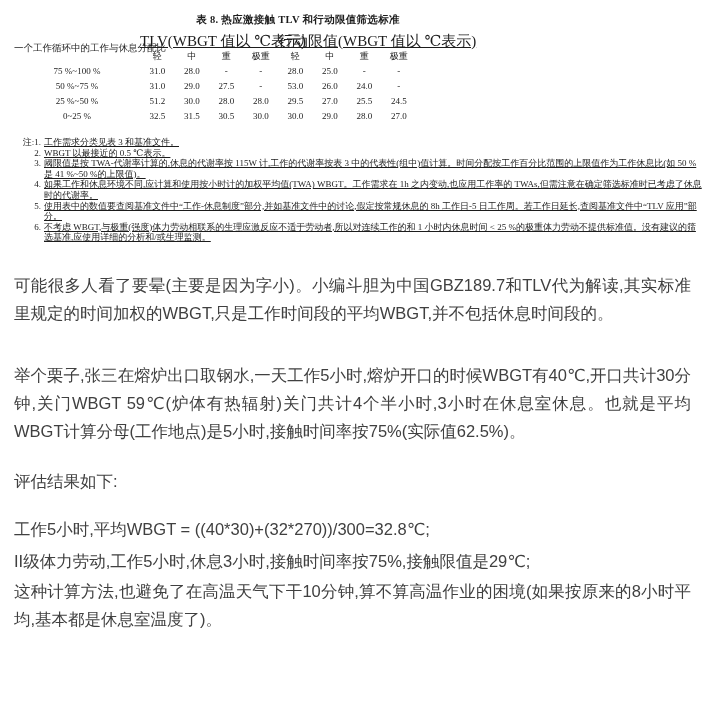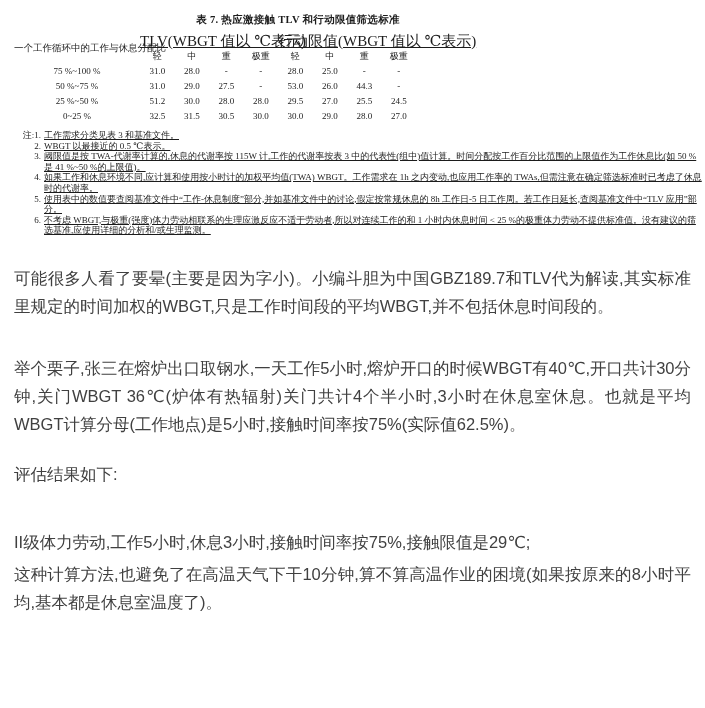--- a/index.html
+++ b/index.html
@@ -39,21 +39,21 @@
     line-height:14px;
     white-space:nowrap;
     overflow:visible;
   }
   .grid .row-header { font-size:9.5px; vertical-align:middle; text-align:center; }
   .grid .group-header { font-size:15px;text-decoration:underline; }
   .grid thead tr { height:15px; }
   .grid tbody tr { height:15px; }
 
   .notes {
-    margin-top:7px;
+    margin-top:14px;
     width:690px;
     font-size:9px;
     line-height:10.6px;
     color:#1c1c1c;
   }
   .note { display:flex; }
   .note-num { flex:none; width:27px; text-align:right; padding-right:3px; white-space:nowrap; }
   .note-text { flex:1;text-decoration:underline; }
 
   
@@ -62,33 +62,33 @@
     font-family:"Liberation Sans","DejaVu Sans",sans-serif;
     font-size:16.5px;
     line-height:28px;
     color:#404040;
     text-align:justify;
     text-justify:inter-ideograph;
   }
   .article p { margin:0 0 24px 0; }
   .article p:nth-of-type(1) { margin-bottom:34px; }
   .article p:nth-of-type(2) { margin-bottom:22px; }
-  .article p:nth-of-type(3) { margin-bottom:40px; }
+  .article p:nth-of-type(3) { margin-bottom:20px; }
   .article p:nth-of-type(4) { margin-bottom:4px; }
   .article p:nth-of-type(5) { margin-bottom:2px; }
   .article p:nth-of-type(6) { margin-bottom:20px; }
   .article p:nth-of-type(7) { margin-bottom:0; }
 </style>
 </head>
 <body>
 
 <div class="page">
 
   <div class="fig">
-    <div class="fig-title">表 7. 热应激接触 TLV 和行动限值筛选标准</div>
+    <div class="fig-title">表 8. 热应激接触 TLV 和行动限值筛选标准</div>
 
     <table class="grid">
       <colgroup>
         <col style="width:126px">
         <col style="width:34.5px">
           <col style="width:34.5px">
           <col style="width:34.5px">
           <col style="width:34.5px">
         <col style="width:34.5px">
           <col style="width:34.5px">
@@ -125,21 +125,21 @@
             <td>-</td>
           </tr>
           <tr>
             <td>50 %~75 %</td>
             <td>31.0</td>
             <td>29.0</td>
             <td>27.5</td>
             <td>-</td>
             <td>53.0</td>
             <td>26.0</td>
-            <td>44.3</td>
+            <td>24.0</td>
             <td>-</td>
           </tr>
           <tr>
             <td>25 %~50 %</td>
             <td>51.2</td>
             <td>30.0</td>
             <td>28.0</td>
             <td>28.0</td>
             <td>29.5</td>
             <td>27.0</td>
@@ -183,19 +183,20 @@
         </div>
         <div class="note">
           <span class="note-num">6.</span>
           <span class="note-text">不考虑 WBGT,与极重(强度)体力劳动相联系的生理应激反应不适于劳动者,所以对连续工作的和 1 小时内休息时间 &lt; 25 %的极重体力劳动不提供标准值。没有建议的筛选基准,应使用详细的分析和/或生理监测。</span>
         </div>
       </div>
   </div>
 
   <div class="article" id="article-body">
       <p>可能很多人看了要晕(主要是因为字小)。小编斗胆为中国GBZ189.7和TLV代为解读,其实标准里规定的时间加权的WBGT,只是工作时间段的平均WBGT,并不包括休息时间段的。</p>
-      <p>举个栗子,张三在熔炉出口取钢水,一天工作5小时,熔炉开口的时候WBGT有40℃,开口共计30分钟,关门WBGT 36℃(炉体有热辐射)关门共计4个半小时,3小时在休息室休息。也就是平均WBGT计算分母(工作地点)是5小时,接触时间率按75%(实际值62.5%)。</p>
+      <p>举个栗子,张三在熔炉出口取钢水,一天工作5小时,熔炉开口的时候WBGT有40℃,开口共计30分钟,关门WBGT 59℃(炉体有热辐射)关门共计4个半小时,3小时在休息室休息。也就是平均WBGT计算分母(工作地点)是5小时,接触时间率按75%(实际值62.5%)。</p>
       <p>评估结果如下:</p>
+      <p>工作5小时,平均WBGT = ((40*30)+(32*270))/300=32.8℃;</p>
       <p>II级体力劳动,工作5小时,休息3小时,接触时间率按75%,接触限值是29℃;</p>
       <p>这种计算方法,也避免了在高温天气下干10分钟,算不算高温作业的困境(如果按原来的8小时平均,基本都是休息室温度了)。</p>
     </div>
 
 </div>
 
 </body></html>

